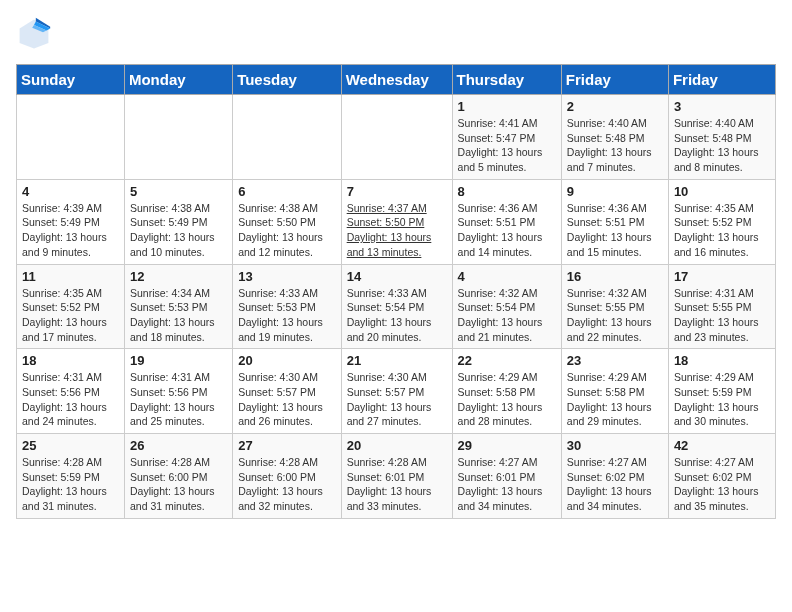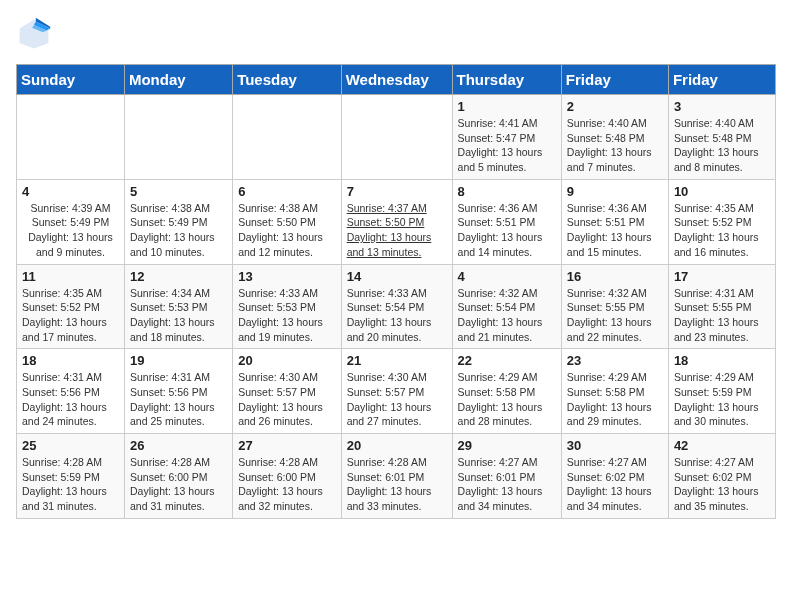--- a/index.html
+++ b/index.html
@@ -146,21 +146,21 @@
           <span class="day-num">3</span>
           <div class="day-detail" style="white-space: pre-line;">Sunrise: 4:40 AM
 Sunset: 5:48 PM
 Daylight: 13 hours
 and 8 minutes.</div>
         </td>
       </tr>
       <tr>
         <td>
           <span class="day-num">4</span>
-          <div class="day-detail" style="white-space: pre-line; text-align: center;">Sunrise: 4:39 AM
+          <div class="day-detail" style="white-space: pre-line;">Sunrise: 4:39 AM
 Sunset: 5:49 PM
 Daylight: 13 hours
 and 9 minutes.</div>
         </td>
         <td>
           <span class="day-num">5</span>
           <div class="day-detail" style="white-space: pre-line;">Sunrise: 4:38 AM
 Sunset: 5:49 PM
 Daylight: 13 hours
 and 10 minutes.</div>

